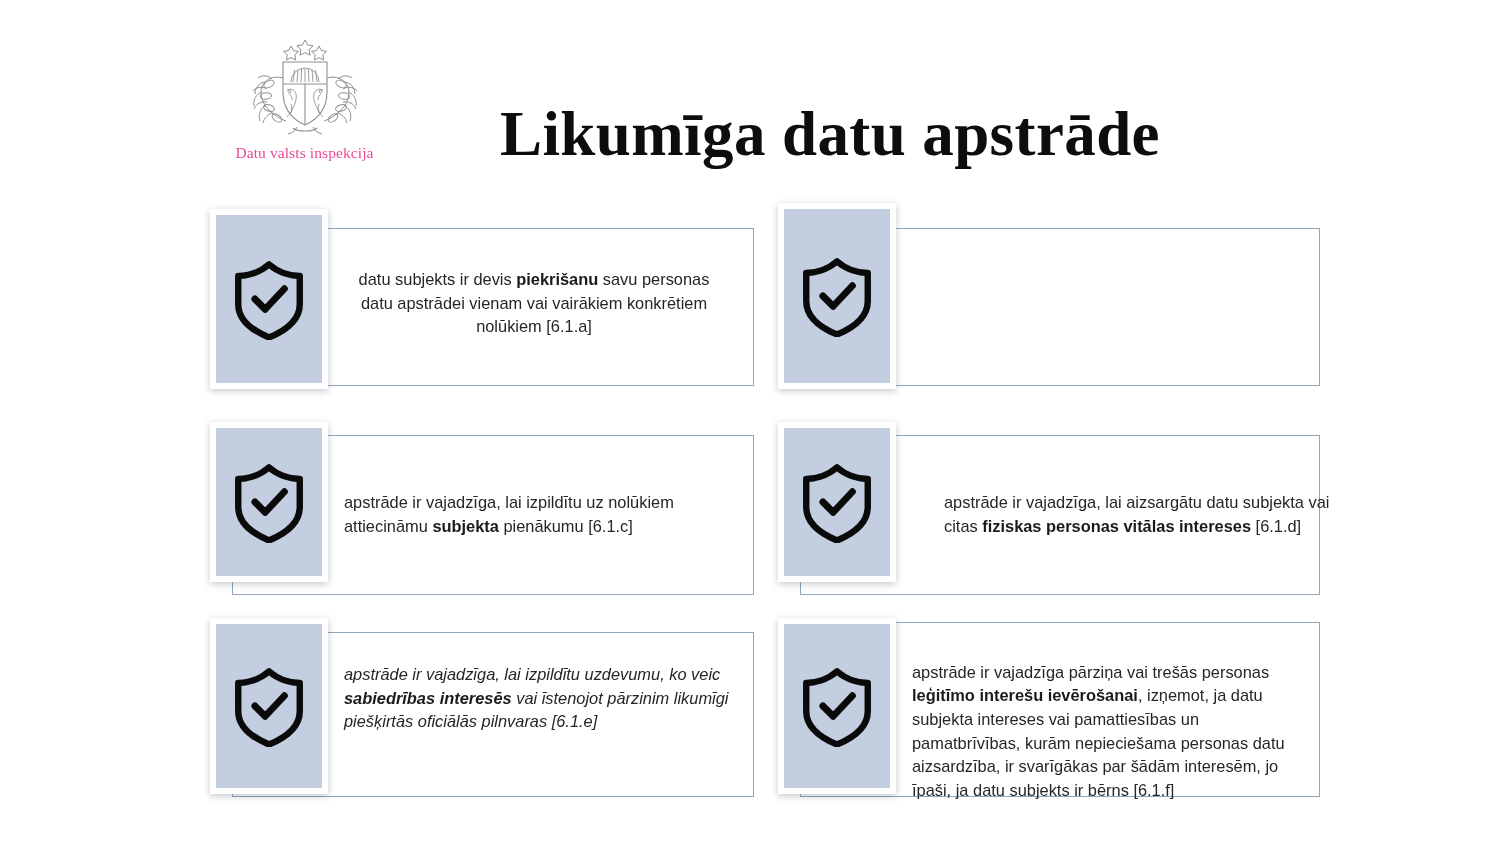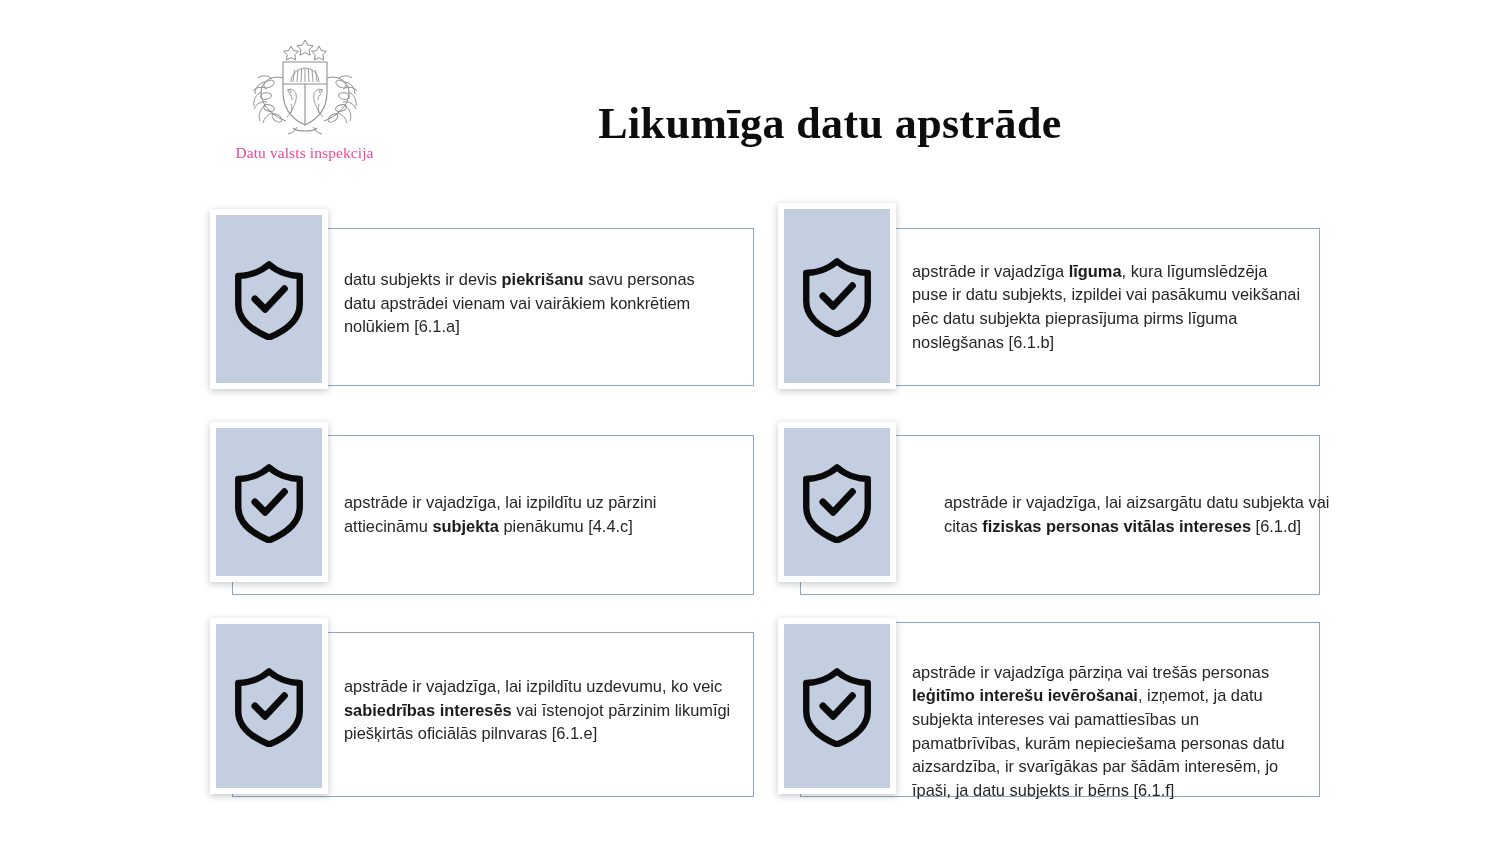--- a/index.html
+++ b/index.html
@@ -44,21 +44,21 @@
 
   
   .slide-title {
     position: absolute;
     left: 430px;
     top: 98px;
     width: 800px;
     text-align: center;
     font-family: "Liberation Serif", serif;
     font-weight: bold;
-    font-size: 44px;
+    font-size: 63px;
     color: #0d0d0d;
     letter-spacing: 0.4px;
   }
 
   
   .card {
     position: absolute;
   }
 
   
@@ -169,48 +169,45 @@
   <div class="slide-title">Likumīga datu apstrāde</div>
 
   <div class="card" style="left:232px; top:228px; width:522px; height:158px;">
     <div class="card-panel"></div>
     <div class="icon-tile" style="left:-22px; top:-19px; height:180px;">
       <svg viewBox="0 0 64 64">
         <path d="M32 5 C24 12 14 14 8 14 v22 c0 13 12 21 24 26 c12 -5 24 -13 24 -26 V14 c-6 0 -16 -2 -24 -9z" fill="none" stroke="#0a0a0a" stroke-width="5" stroke-linejoin="round"></path>
         <path d="M21 32 l8 8 15 -16" fill="none" stroke="#0a0a0a" stroke-width="5.4" stroke-linecap="round" stroke-linejoin="round"></path>
       </svg>
     </div>
-    <div class="card-text v-mid" style="left:112px; top:0; width:380px; height:151px;">
+    <div class="card-text v-mid" style="left:112px; top:0; width:380px; height:151px;text-align:center;">
       <p><span><span>datu subjekts ir devis </span><b>piekrišanu</b><span> savu personas datu apstrādei vienam vai vairākiem konkrētiem nolūkiem [6.1.a]</span></span></p>
     </div>
   </div>
 
   <div class="card" style="left:800px; top:228px; width:520px; height:158px;">
     <div class="card-panel"></div>
     <div class="icon-tile" style="left:-22px; top:-25px; height:186px;">
       <svg viewBox="0 0 64 64">
         <path d="M32 5 C24 12 14 14 8 14 v22 c0 13 12 21 24 26 c12 -5 24 -13 24 -26 V14 c-6 0 -16 -2 -24 -9z" fill="none" stroke="#0a0a0a" stroke-width="5" stroke-linejoin="round"></path>
         <path d="M21 32 l8 8 15 -16" fill="none" stroke="#0a0a0a" stroke-width="5.4" stroke-linecap="round" stroke-linejoin="round"></path>
       </svg>
     </div>
-    <div class="card-text v-mid" style="left:112px; top:0; width:392px; height:158px;">
-      <p><span><span>apstrāde ir vajadzīga </span><b>līguma</b><span>, kura līgumslēdzēja puse ir datu subjekts, izpildei vai pasākumu veikšanai pēc datu subjekta pieprasījuma pirms līguma noslēgšanas [6.1.b]</span></span></p>
-    </div>
   </div>
 
   <div class="card" style="left:232px; top:435px; width:522px; height:160px;">
     <div class="card-panel"></div>
     <div class="icon-tile" style="left:-22px; top:-13px; height:160px;">
       <svg viewBox="0 0 64 64">
         <path d="M32 5 C24 12 14 14 8 14 v22 c0 13 12 21 24 26 c12 -5 24 -13 24 -26 V14 c-6 0 -16 -2 -24 -9z" fill="none" stroke="#0a0a0a" stroke-width="5" stroke-linejoin="round"></path>
         <path d="M21 32 l8 8 15 -16" fill="none" stroke="#0a0a0a" stroke-width="5.4" stroke-linecap="round" stroke-linejoin="round"></path>
       </svg>
     </div>
     <div class="card-text v-mid" style="left:112px; top:0; width:380px; height:160px;">
-      <p><span><span>apstrāde ir vajadzīga, lai izpildītu uz pārzini attiecināmu </span><b>subjekta</b><span> pienākumu [4.4.c]</span></span></p>
+      <p><span><span>apstrāde ir vajadzīga, lai izpildītu uz nolūkiem attiecināmu </span><b>subjekta</b><span> pienākumu [6.1.c]</span></span></p>
     </div>
   </div>
 
   <div class="card" style="left:800px; top:435px; width:520px; height:160px;">
     <div class="card-panel"></div>
     <div class="icon-tile" style="left:-22px; top:-13px; height:160px;">
       <svg viewBox="0 0 64 64">
         <path d="M32 5 C24 12 14 14 8 14 v22 c0 13 12 21 24 26 c12 -5 24 -13 24 -26 V14 c-6 0 -16 -2 -24 -9z" fill="none" stroke="#0a0a0a" stroke-width="5" stroke-linejoin="round"></path>
         <path d="M21 32 l8 8 15 -16" fill="none" stroke="#0a0a0a" stroke-width="5.4" stroke-linecap="round" stroke-linejoin="round"></path>
       </svg>
@@ -221,21 +218,21 @@
   </div>
 
   <div class="card" style="left:232px; top:632px; width:522px; height:165px;">
     <div class="card-panel"></div>
     <div class="icon-tile" style="left:-22px; top:-14px; height:176px;">
       <svg viewBox="0 0 64 64">
         <path d="M32 5 C24 12 14 14 8 14 v22 c0 13 12 21 24 26 c12 -5 24 -13 24 -26 V14 c-6 0 -16 -2 -24 -9z" fill="none" stroke="#0a0a0a" stroke-width="5" stroke-linejoin="round"></path>
         <path d="M21 32 l8 8 15 -16" fill="none" stroke="#0a0a0a" stroke-width="5.4" stroke-linecap="round" stroke-linejoin="round"></path>
       </svg>
     </div>
-    <div class="card-text v-mid" style="left:112px; top:12px; width:400px; height:133px;">
+    <div class="card-text v-mid" style="left:112px; top:0; width:400px; height:133px;font-style:italic;">
       <p><span><span>apstrāde ir vajadzīga, lai izpildītu uzdevumu, ko veic </span><b>sabiedrības interesēs</b><span> vai īstenojot pārzinim likumīgi piešķirtās oficiālās pilnvaras [6.1.e]</span></span></p>
     </div>
   </div>
 
   <div class="card" style="left:800px; top:622px; width:520px; height:175px;">
     <div class="card-panel"></div>
     <div class="icon-tile" style="left:-22px; top:-4px; height:176px;">
       <svg viewBox="0 0 64 64">
         <path d="M32 5 C24 12 14 14 8 14 v22 c0 13 12 21 24 26 c12 -5 24 -13 24 -26 V14 c-6 0 -16 -2 -24 -9z" fill="none" stroke="#0a0a0a" stroke-width="5" stroke-linejoin="round"></path>
         <path d="M21 32 l8 8 15 -16" fill="none" stroke="#0a0a0a" stroke-width="5.4" stroke-linecap="round" stroke-linejoin="round"></path>

